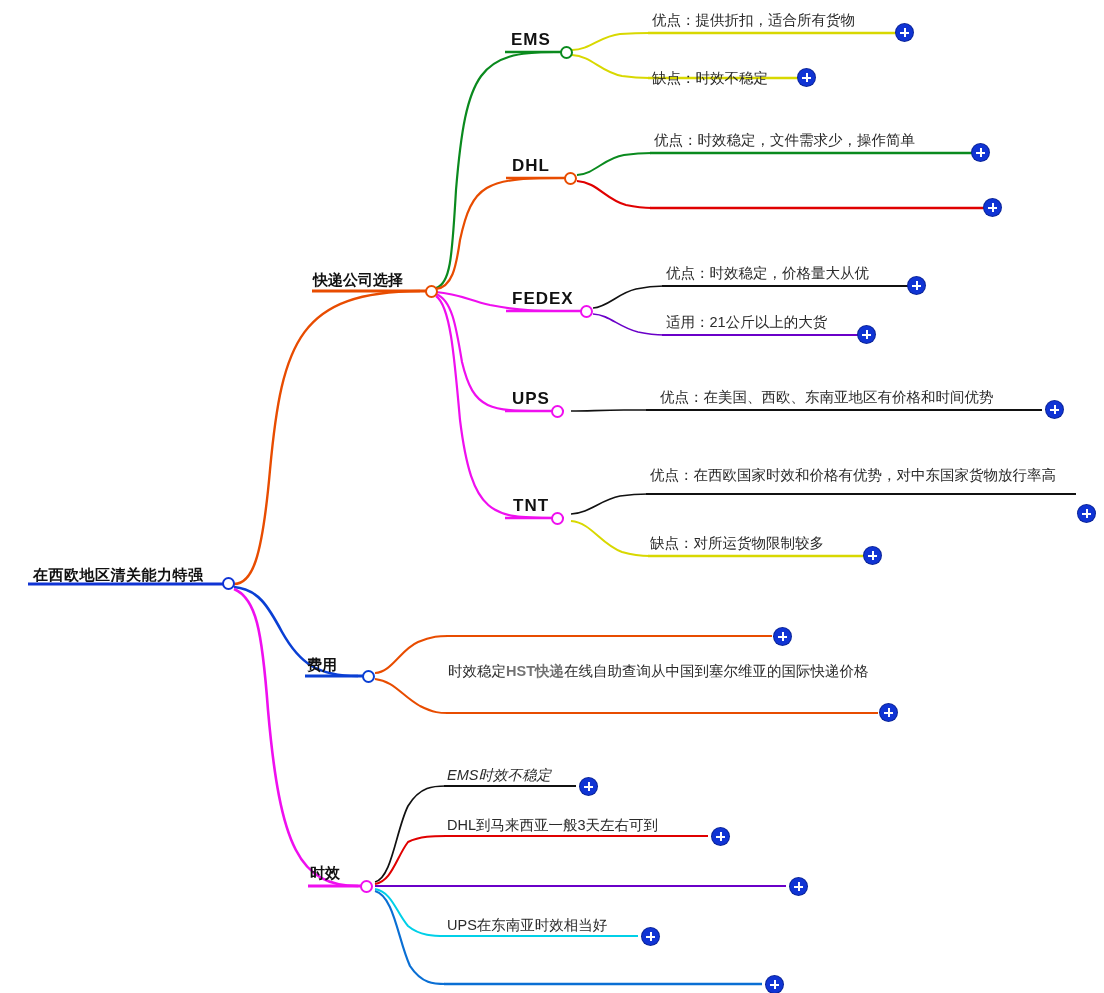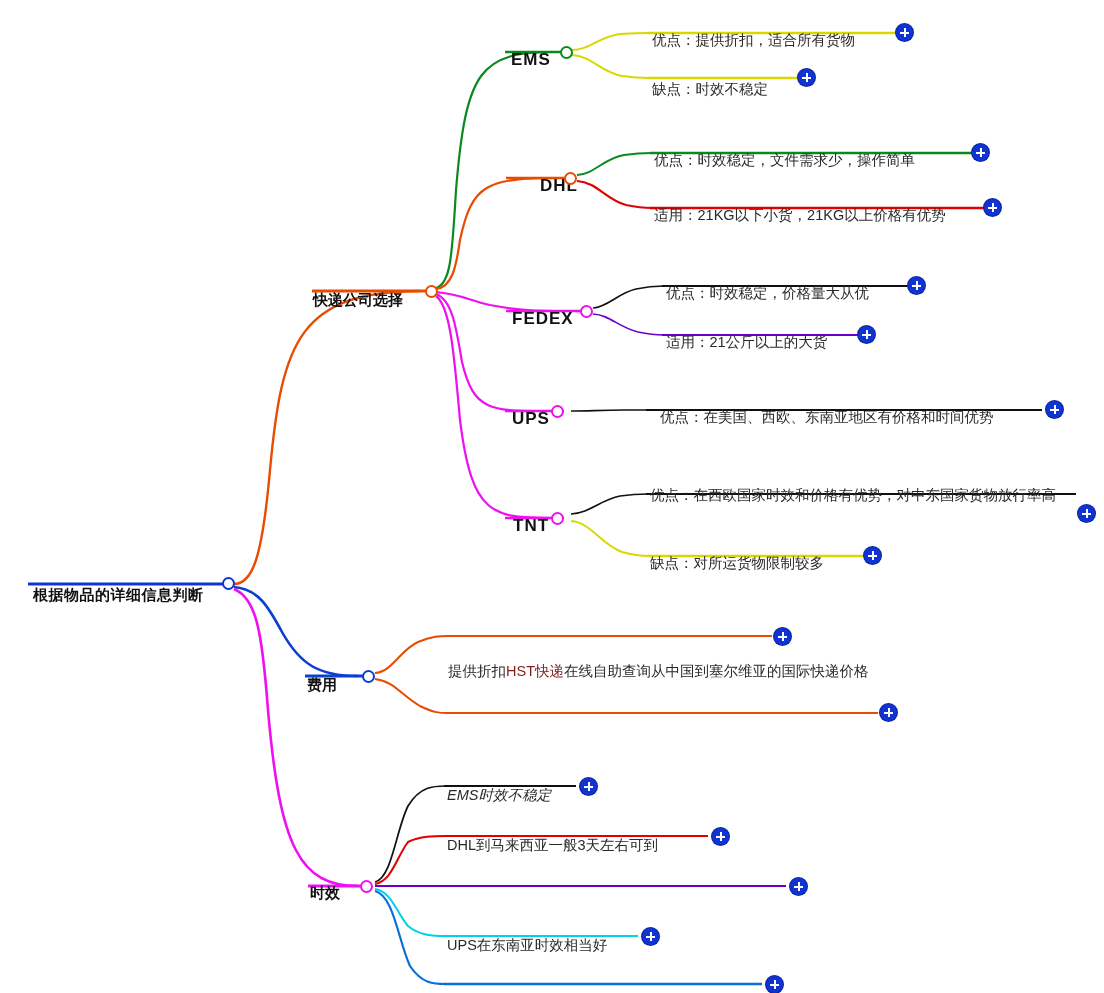--- a/index.html
+++ b/index.html
@@ -20,21 +20,21 @@
     width:1104px;height:993px;
     pointer-events:none;
   }
   
   .node{
     position:absolute;
     white-space:nowrap;
     line-height:1.18;
     color:#1a1a1a;
   }
-  .node .txt{display:block;margin-top:20px;}
+  .node .txt{display:block;}
   .root-label{
     font-size:15px;
     font-weight:bold;
     letter-spacing:0.5px;
     color:#111;
   }
   .branch-label{
     font-size:15px;
     font-weight:bold;
     color:#111;
@@ -45,21 +45,21 @@
     letter-spacing:1px;
     color:#111;
   }
   .leaf-label{
     font-size:14.5px;
     font-weight:normal;
     color:#2a2a2a;
     white-space:normal;
   }
   .leaf-label.wrap2{width:430px;line-height:1.35;}
-  .leaf-label b{font-weight:normal;color:#7f1d1d;}
+  .leaf-label b{font-weight:bold;color:#737373;}
   
   .dot{
     position:absolute;
     width:13px;height:13px;
     border-radius:50%;
     background:#ffffff;
     box-sizing:border-box;
     border:2px solid #000;
   }
   
@@ -150,57 +150,54 @@
     <line x1="444" y1="886" x2="786" y2="886" stroke="#6a00c8" stroke-width="2"></line>
 
     <path d="M375,889 C392,892 396,912 408,926 C420,936 434,936 446,936" fill="none" stroke="#00d0e8" stroke-width="2"></path>
     <line x1="444" y1="936" x2="638" y2="936" stroke="#00d0e8" stroke-width="2.2"></line>
 
     <path d="M375,891 C394,896 398,940 410,966 C422,984 434,984 446,984" fill="none" stroke="#0a6fd4" stroke-width="2.2"></path>
     <line x1="444" y1="984" x2="762" y2="984" stroke="#0a6fd4" stroke-width="2.4"></line>
   </svg>
 
   <div class="node root-label" style="left:33px; top:566px;">
-    <span class="txt">根据物品的详细信息判断</span>
+    <span class="txt">在西欧地区清关能力特强</span>
   </div>
   <div class="dot" style="left:222px; top:577px; border-color:#1034d4;"></div>
 
   <div class="node branch-label" style="left:313px; top:271px;">
     <span class="txt">快递公司选择</span>
   </div>
   <div class="dot" style="left:425px; top:285px; border-color:#e84c00;"></div>
 
   <div class="node comp-label" style="left:511px; top:30px;">
     <span class="txt">EMS</span>
   </div>
   <div class="dot" style="left:560px; top:46px; border-color:#0a8a1e;"></div>
 
   <div class="node leaf-label" style="left:652px; top:12px;">
     <span class="txt">优点：提供折扣，适合所有货物</span>
   </div>
   <div class="plus" style="left:896px; top:24px;"></div>
 
-  <div class="node leaf-label" style="left:652px; top:61px;text-align:right;">
+  <div class="node leaf-label" style="left:652px; top:70px;text-align:right;">
     <span class="txt">缺点：时效不稳定</span>
   </div>
   <div class="plus" style="left:798px; top:69px;"></div>
 
-  <div class="node comp-label" style="left:540px; top:156px;">
+  <div class="node comp-label" style="left:512px; top:156px;">
     <span class="txt">DHL</span>
   </div>
   <div class="dot" style="left:564px; top:172px; border-color:#e84c00;"></div>
 
   <div class="node leaf-label" style="left:654px; top:132px;">
     <span class="txt">优点：时效稳定，文件需求少，操作简单</span>
   </div>
   <div class="plus" style="left:972px; top:144px;"></div>
 
-  <div class="node leaf-label" style="left:654px; top:187px;">
-    <span class="txt">适用：21KG以下小货，21KG以上价格有优势</span>
-  </div>
   <div class="plus" style="left:984px; top:199px;"></div>
 
   <div class="node comp-label" style="left:512px; top:289px;">
     <span class="txt">FEDEX</span>
   </div>
   <div class="dot" style="left:580px; top:305px; border-color:#ef0fef;"></div>
 
   <div class="node leaf-label" style="left:666px; top:265px;">
     <span class="txt">优点：时效稳定，价格量大从优</span>
   </div>
@@ -237,21 +234,21 @@
   <div class="plus" style="left:864px; top:547px;"></div>
 
   <div class="node branch-label" style="left:307px; top:656px;">
     <span class="txt">费用</span>
   </div>
   <div class="dot" style="left:362px; top:670px; border-color:#0a3fd4;"></div>
 
   <div class="plus" style="left:774px; top:628px;"></div>
 
   <div class="node leaf-label wrap2" style="left:448px; top:662px; width:440px;">
-    <span>提供折扣</span><b>HST快递</b><span>在线自助查询从中国到塞尔维亚的国际快递价格</span>
+    <span>时效稳定</span><b>HST快递</b><span>在线自助查询从中国到塞尔维亚的国际快递价格</span>
   </div>
   <div class="plus" style="left:880px; top:704px;"></div>
 
   <div class="node branch-label" style="left:310px; top:866px;font-family:Liberation Mono, monospace;">
     <span class="txt">时效</span>
   </div>
   <div class="dot" style="left:360px; top:880px; border-color:#ef0fef;"></div>
 
   <div class="node leaf-label" style="left:447px; top:767px;font-style:italic;">
     <span class="txt">EMS时效不稳定</span>

